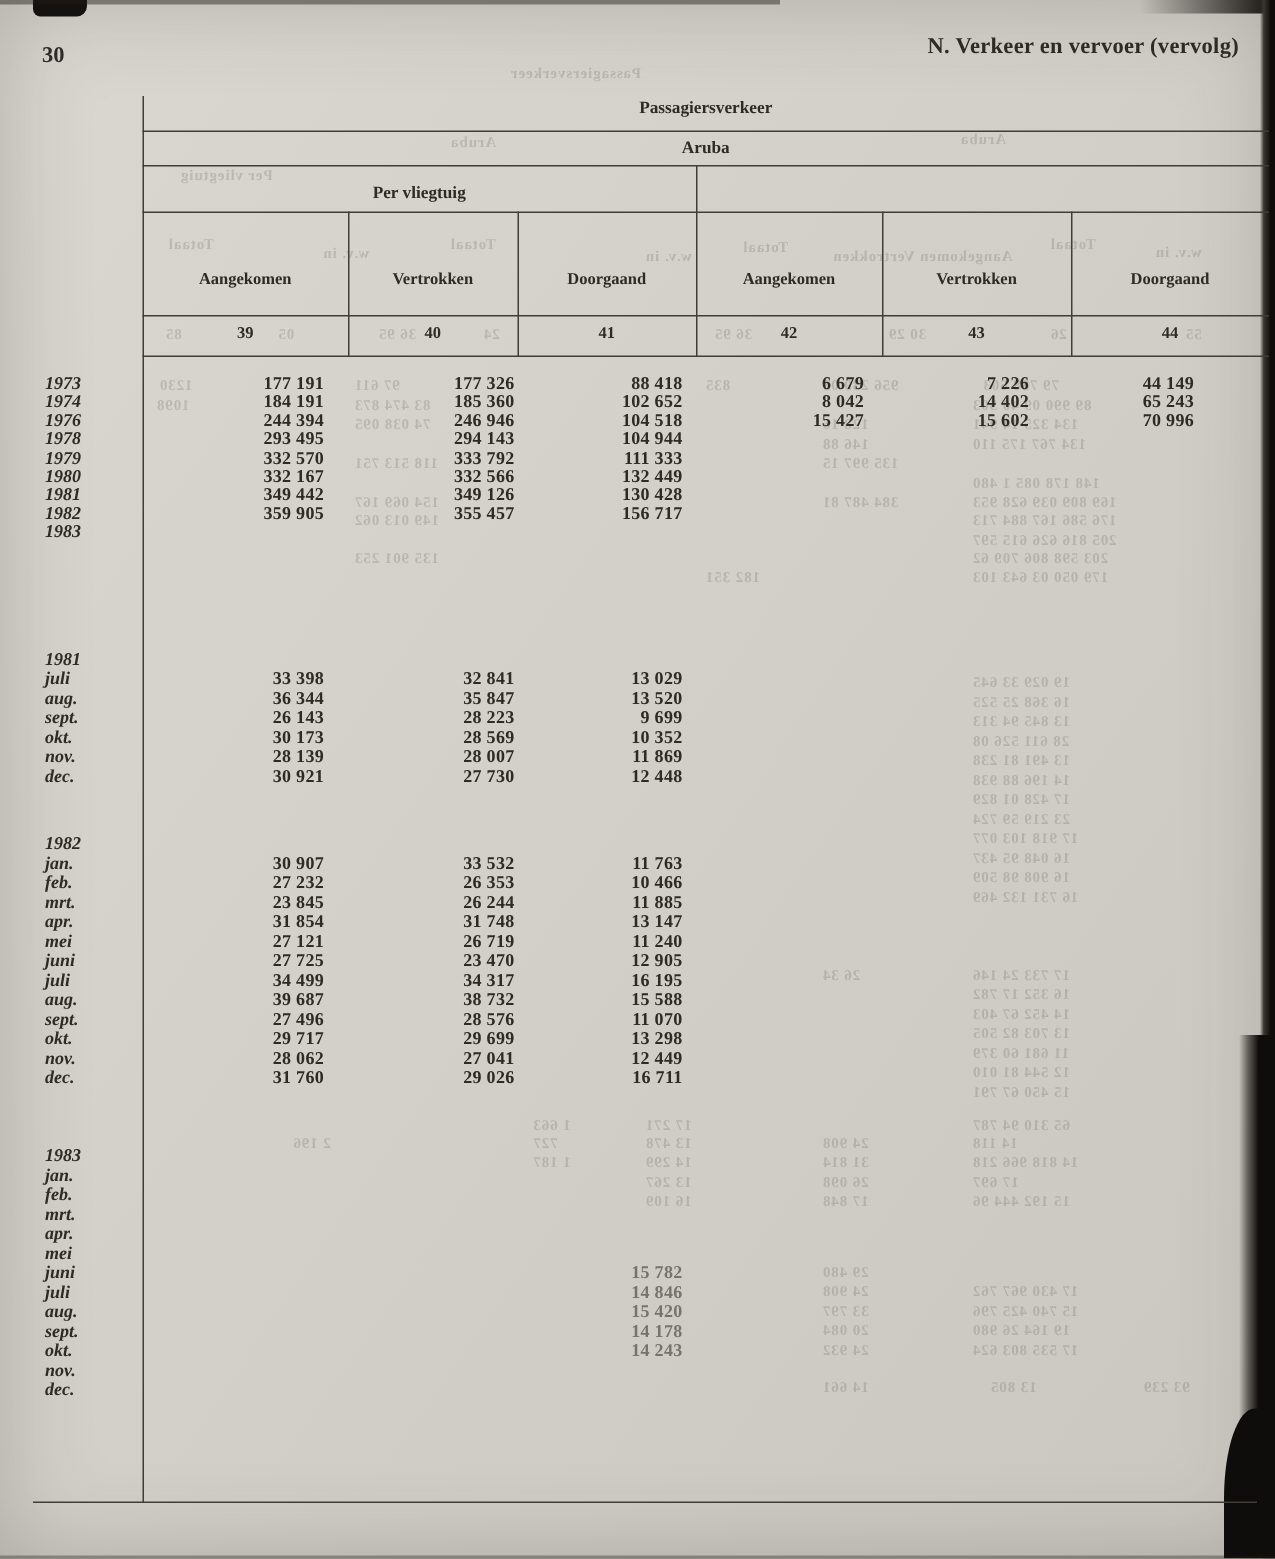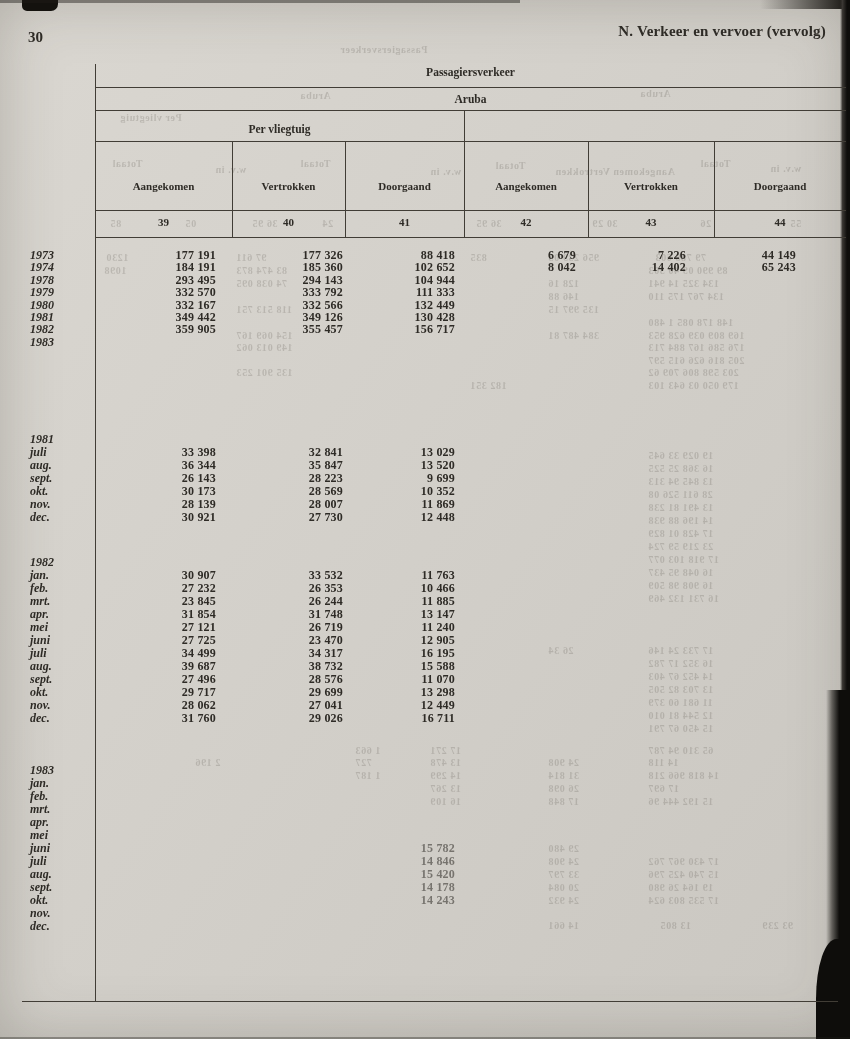--- a/index.html
+++ b/index.html
@@ -231,20 +231,29 @@
       <div class="row">
         <div class="ylabel">1974</div>
         <div class="num">184 191</div>
         <div class="num">185 360</div>
         <div class="num">102 652</div>
         <div class="num">8 042</div>
         <div class="num">14 402</div>
         <div class="num">65 243</div>
       </div>
       <div class="row">
+        <div class="ylabel">1976</div>
+        <div class="num">244 394</div>
+        <div class="num">246 946</div>
+        <div class="num">104 518</div>
+        <div class="num">15 427</div>
+        <div class="num">15 602</div>
+        <div class="num">70 996</div>
+      </div>
+      <div class="row">
         <div class="ylabel">1978</div>
         <div class="num">293 495</div>
         <div class="num">294 143</div>
         <div class="num">104 944</div>
         <div class="num"></div>
         <div class="num"></div>
         <div class="num"></div>
       </div>
       <div class="row">
         <div class="ylabel">1979</div>

